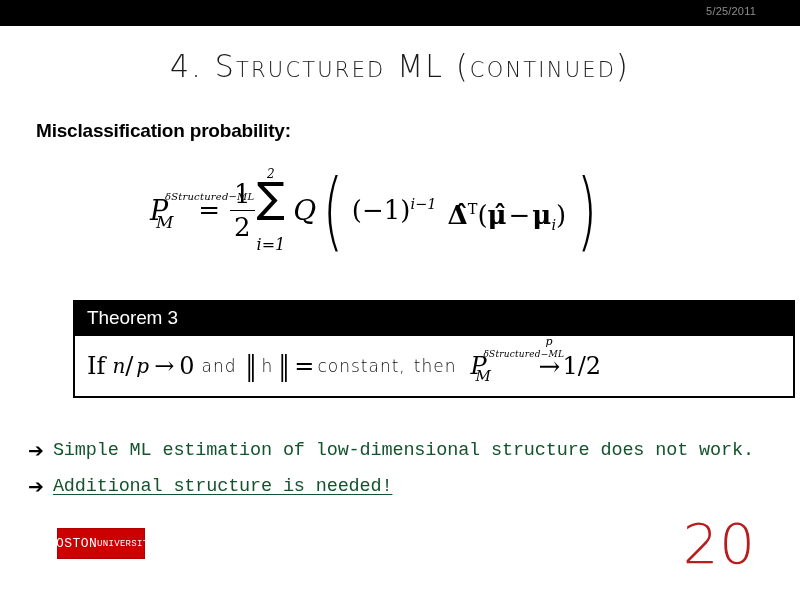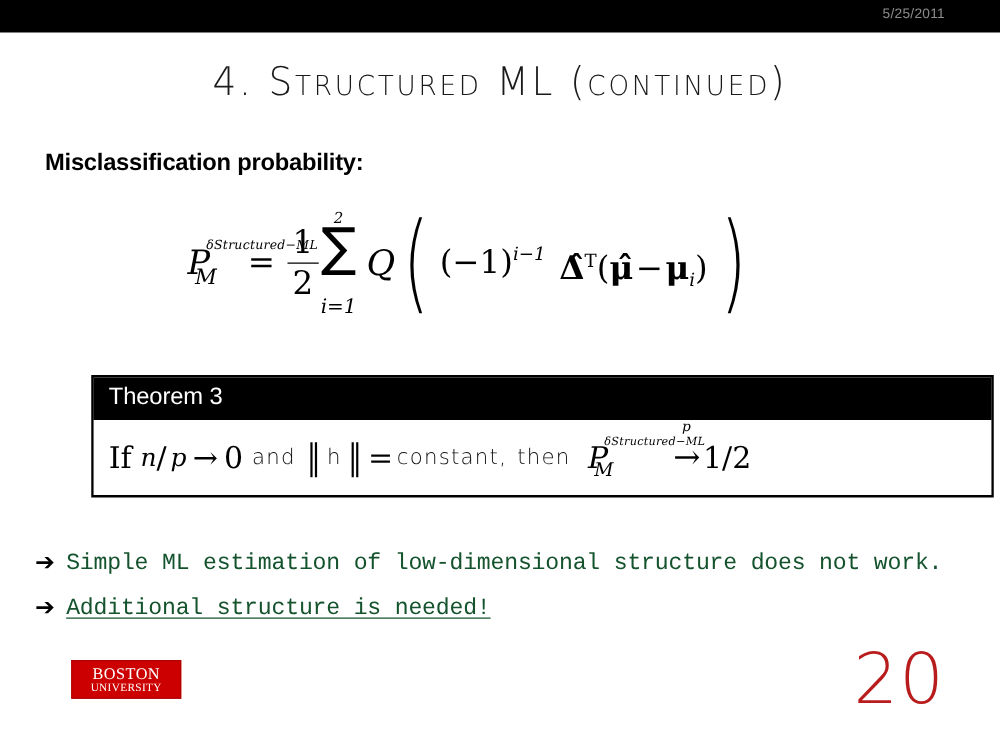--- a/index.html
+++ b/index.html
@@ -141,22 +141,22 @@
   }
   .btext.underline{text-decoration:underline;text-underline-offset:3px;}
 
   
   .bulogo{
     position:absolute;left:57px;top:528px;
     width:88px;height:31px;
     background:#cc0000;
     border:1px solid #b00000;
     box-sizing:border-box;
-    display:flex;flex-direction:column;align-items:center;justify-content:center;
-    font-family:Liberation Serif, serif;
+    display:flex;flex-direction:row;align-items:center;justify-content:center;
+    font-family:Liberation Mono, monospace;
     color:#ffffff;
     line-height:1;
   }
   .bulogo .l1{font-size:13px;letter-spacing:.4px;}
   .bulogo .l2{font-size:9px;letter-spacing:.3px;margin-top:1px;}
   .pagenum{
     position:absolute;right:44px;top:516px;
     font-size:56px;color:#b91c1c;
     font-family:"DejaVu Sans", sans-serif;
     font-weight:300;

